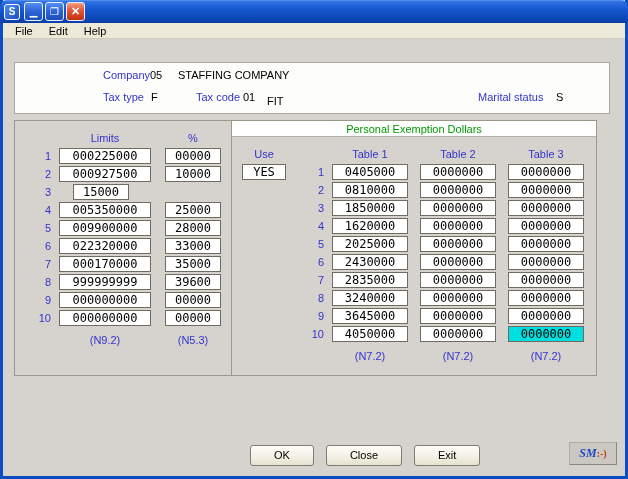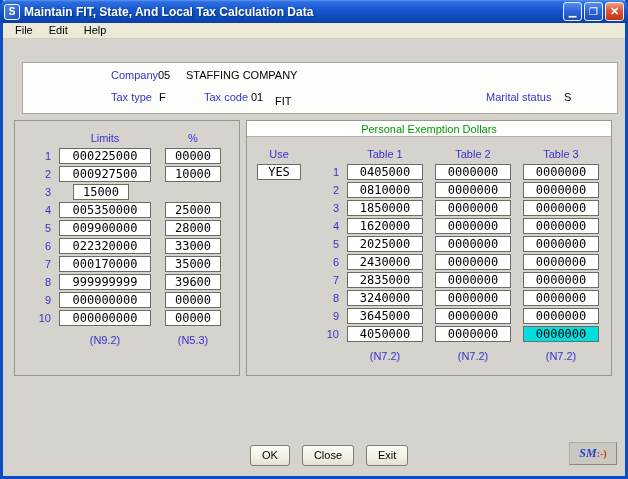--- a/index.html
+++ b/index.html
@@ -47,44 +47,44 @@
     background:linear-gradient(180deg,#558EF0 0%,#2D63D6 50%,#1C4DB8 100%);
   }
   .winbtn.close{
     background:linear-gradient(180deg,#F2A086 0%,#E25A3A 40%,#C43010 100%);
     font-size:11px;font-weight:bold;
   }
   
   .menubar{
     position:absolute;top:23px;left:0;right:0;height:16px;
     background:#ECE9D8;
-    display:flex;align-items:flex-end;padding-left:4px;
+    display:flex;align-items:center;padding-left:4px;
     border-bottom:1px solid #CFCCC0;
   }
   .menuitem{padding:2px 8px;color:#000;}
   
   .client{
     position:absolute;top:43px;left:0;right:0;bottom:0;
     background:var(--win-gray);
   }
   .headerpanel{
     position:absolute;left:11px;top:19px;width:596px;height:52px;
-    background:#FDFDFB;border:1px solid #A9A69A;margin-left:8px;
+    background:#FDFDFB;border:1px solid #A9A69A;
   }
   .headerpanel span{position:absolute;white-space:nowrap;}
   .hlabel{color:var(--label-blue);}
   .hvalue{color:#000;}
   
   .group{
     position:absolute;top:77px;height:256px;
     background:var(--win-gray);
     border:1px solid #9A978B;
   }
   .group.tax{left:11px;width:226px;}
-  .group.pe{left:243px;width:366px;}
+  .group.pe{left:228px;width:366px;}
   .grouptitle{
     height:16px;background:#fff;border-bottom:1px solid #B5B2A8;
     color:var(--title-green);text-align:center;line-height:16px;
   }
   .groupbody{padding-top:8px;}
   .group.tax .groupbody{padding-left:14px;}
   .group.pe  .groupbody{padding-left:10px;}
   
   .frow{display:flex;align-items:center;height:18px;}
   .cell-num{
@@ -104,21 +104,21 @@
   .ml14{margin-left:14px;}
   .w-t{width:76px;}
   .t-gap{margin-left:12px;}
   .use-cell{width:44px;flex:none;margin-right:16px;text-align:center;}
   .fmt-row{margin-top:4px;}
   
   .buttonrow{
     position:absolute;left:247px;top:402px;display:flex;gap:12px;
   }
   .btn{
-    height:21px;padding:0 11px;
+    height:21px;padding:0 23px;
     background:linear-gradient(180deg,#FDFDF8 0%,#F2F0E4 60%,#E4E1CE 100%);
     border:1px solid #7F7D73;border-radius:3px;
     font-family:"Liberation Sans",sans-serif;font-size:11px;color:#000;
     line-height:19px;
   }
   .smlogo{
     position:absolute;left:566px;top:399px;width:48px;height:23px;
     background:#CBC8C2;border:1px solid #B0ADA5;border-right-color:#8A877F;border-bottom-color:#8A877F;
     text-align:center;line-height:21px;
     color:#1E46C8;font-style:italic;font-weight:bold;font-size:12px;
@@ -126,21 +126,20 @@
   }
   .smlogo .smiley{font-size:10px;color:#C23A1A;font-style:normal;}
 </style>
 </head>
 <body>
 
 <div class="window">
 
   <div class="titlebar">
     <span class="titleicon">S</span>
-    <span class="titletext">Maintain FIT, State, And Local Tax Calculation Data</span>
     <span class="winbtns">
       <span class="winbtn">▁</span>
       <span class="winbtn">❐</span>
       <span class="winbtn close">✕</span>
     </span>
   </div>
 
   <div class="menubar">
     <span class="menuitem">File</span>
     <span class="menuitem">Edit</span>

